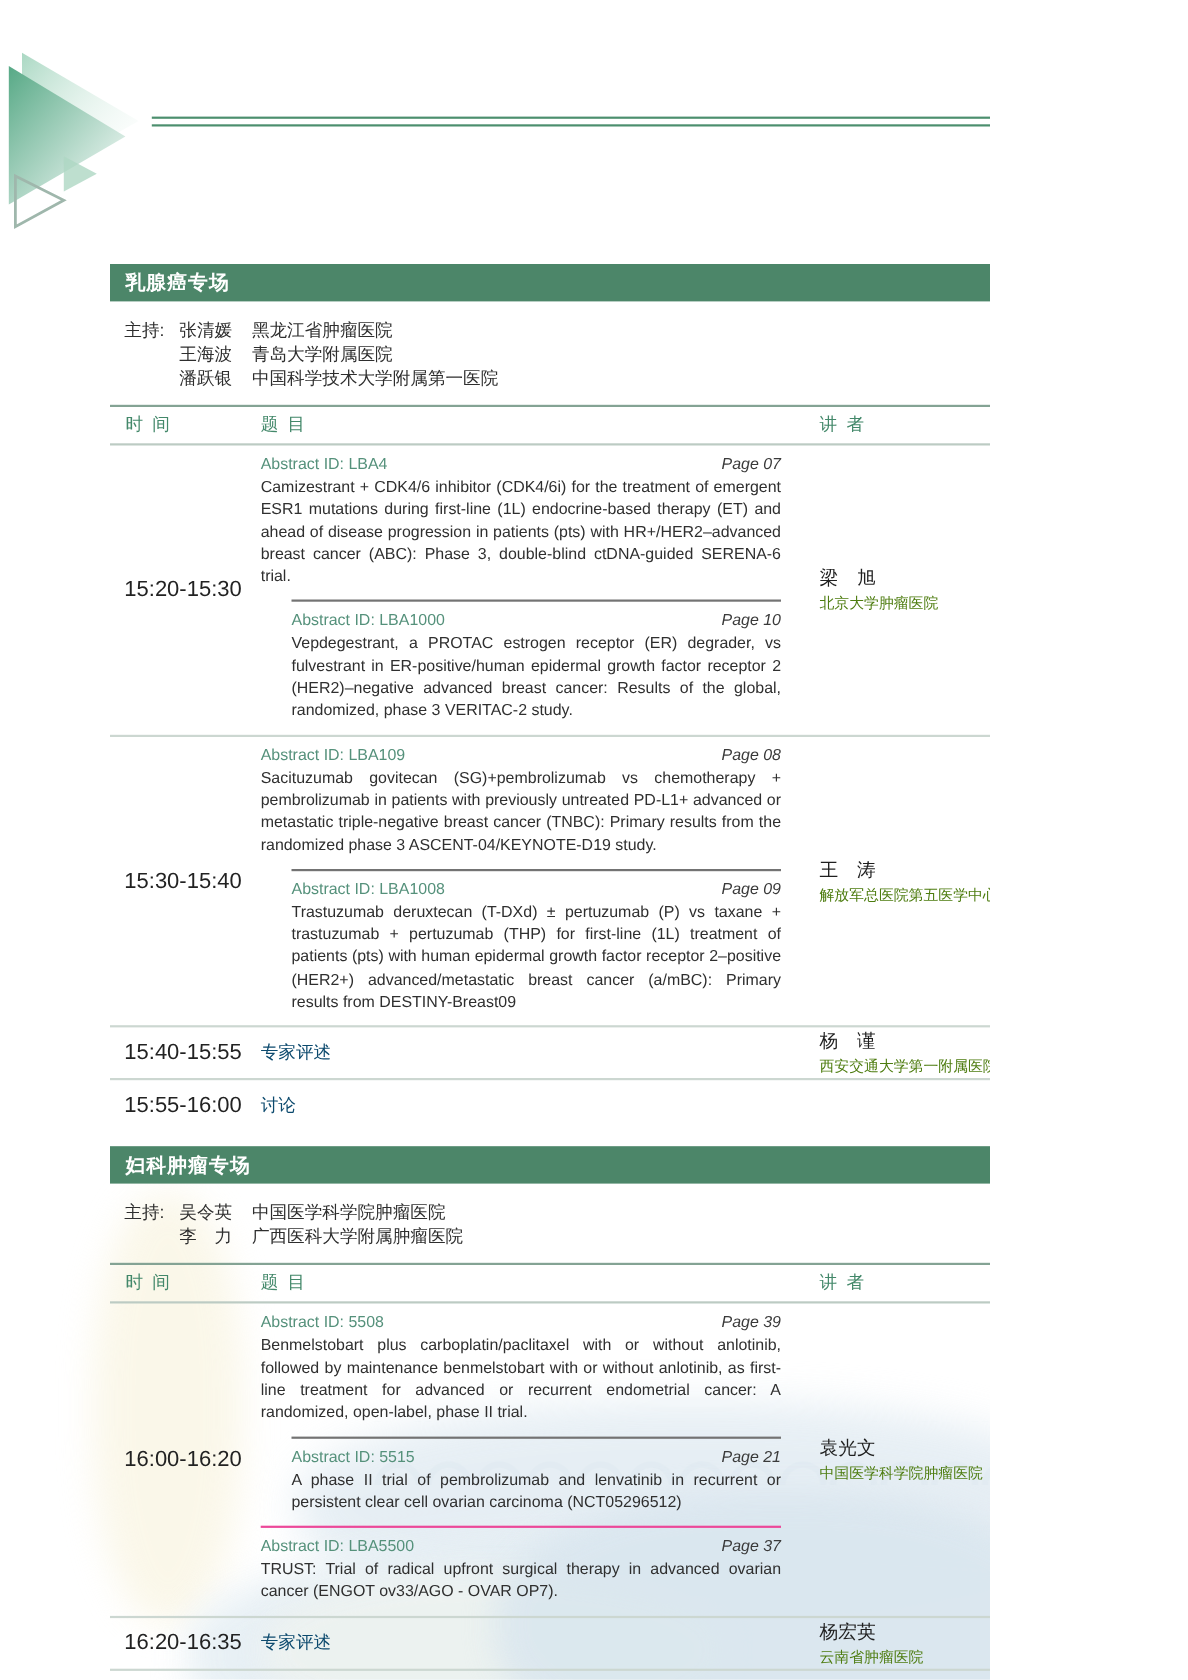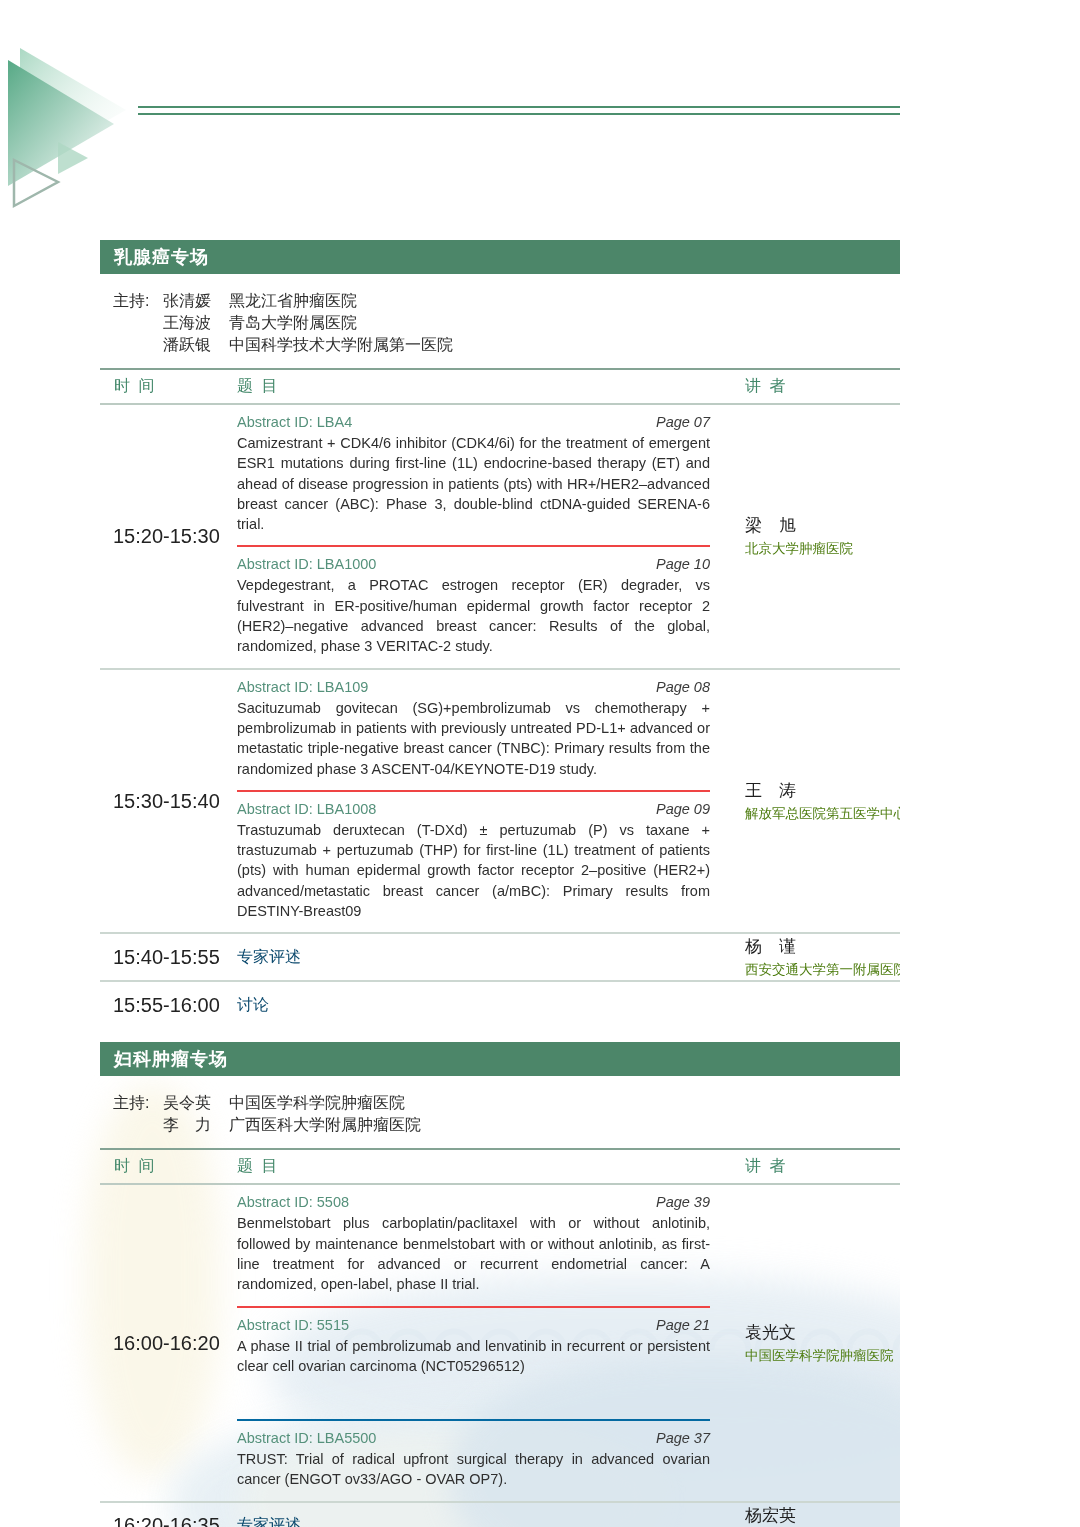--- a/index.html
+++ b/index.html
@@ -59,22 +59,22 @@
   .cell-time {
     width:137px; padding-left:13px; box-sizing:border-box; flex:none;
     display:flex; align-items:center; font-size:20px; color:#222;
   }
   .cell-title { width:473px; flex:none; }
   .cell-speaker { flex:1; margin-left:35px; display:flex; flex-direction:column; justify-content:center; }
   .speaker-name { font-size:17px; color:#1f1f1f; }
   .speaker-aff { font-size:13.5px; color:#4d7c0f; margin-top:3px; }
 
   .abstract { padding:9px 0 11px; }
-  .abstract.sep { border-top:2px solid #ef4444; }
-  .abstract.sep-dark { border-top:2px solid #0369a1;margin-top:32px; }
+  .abstract.sep { border-top:2px solid #737373;margin-left:28px; }
+  .abstract.sep-dark { border-top:2px solid #ec4899; }
   .ab-head { display:flex; justify-content:space-between; align-items:flex-end; font-size:14.5px; }
   .ab-id { color:#55917b; }
   .ab-page { color:#3a3a3a; font-style:italic; }
   .ab-title { font-size:14.5px; color:#2f2f2f; text-align:justify; line-height:1.4; margin-top:3px; }
 
   .plain-row { display:flex; align-items:center; font-size:16px; color:#0c4a6e; min-height:46px; }
   .plain-label { }
 </style>
 </head>
 <body>

